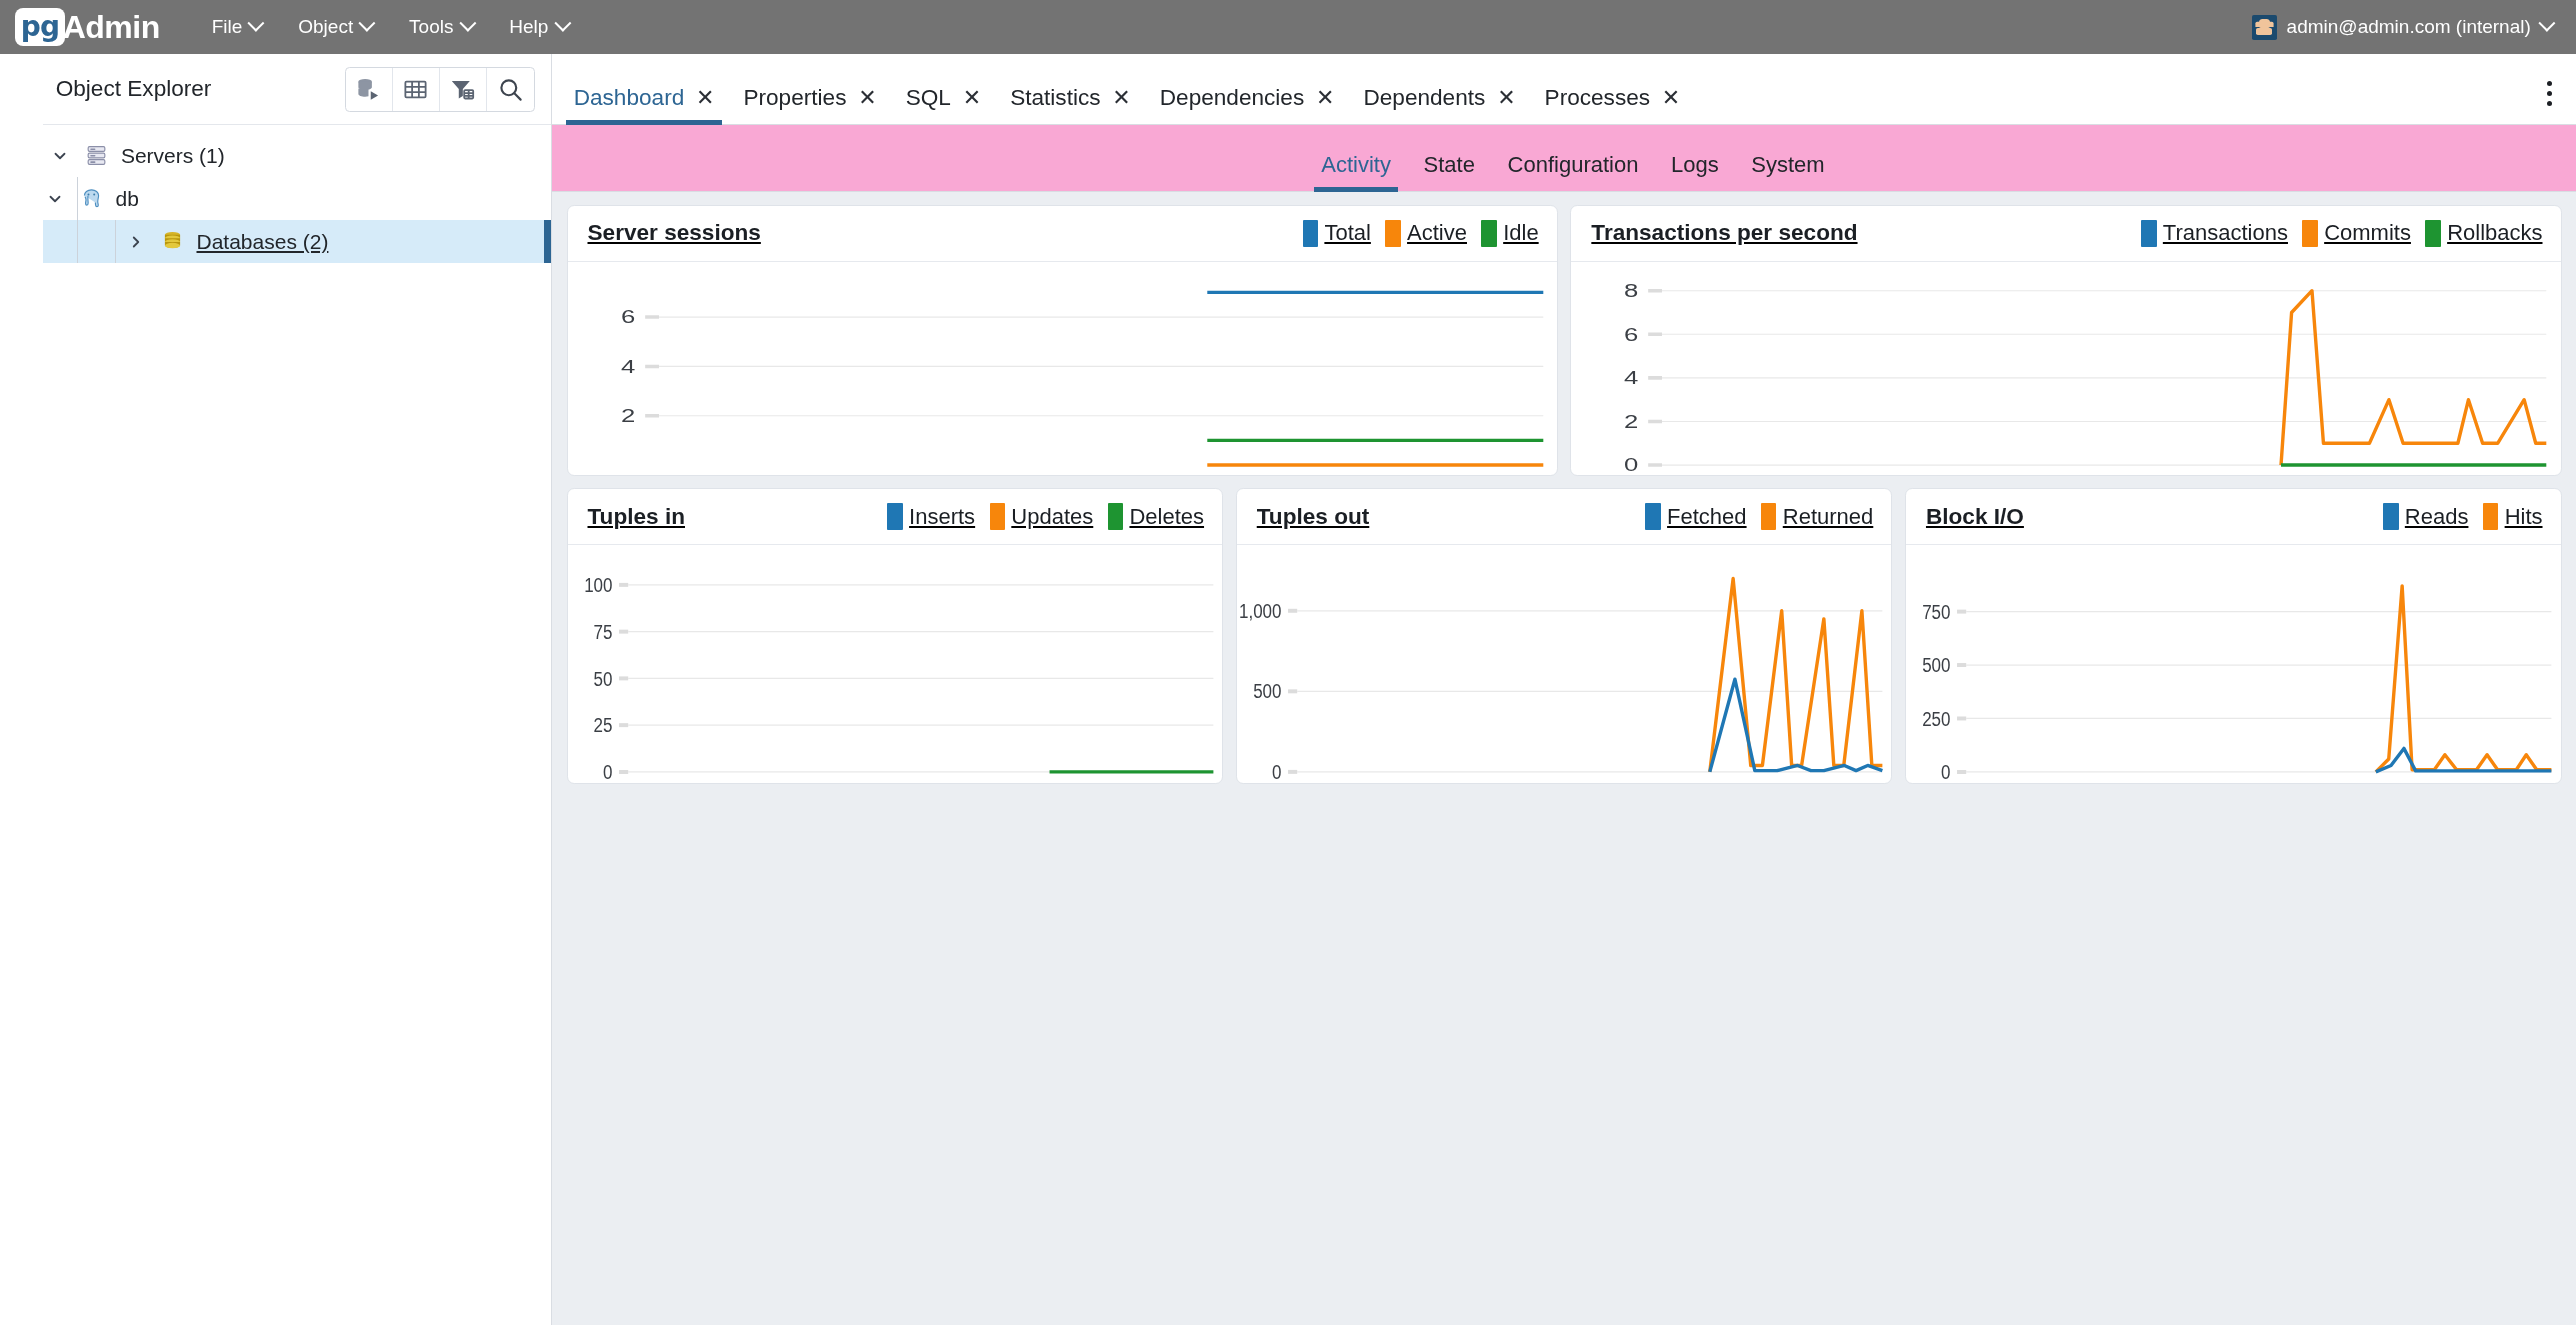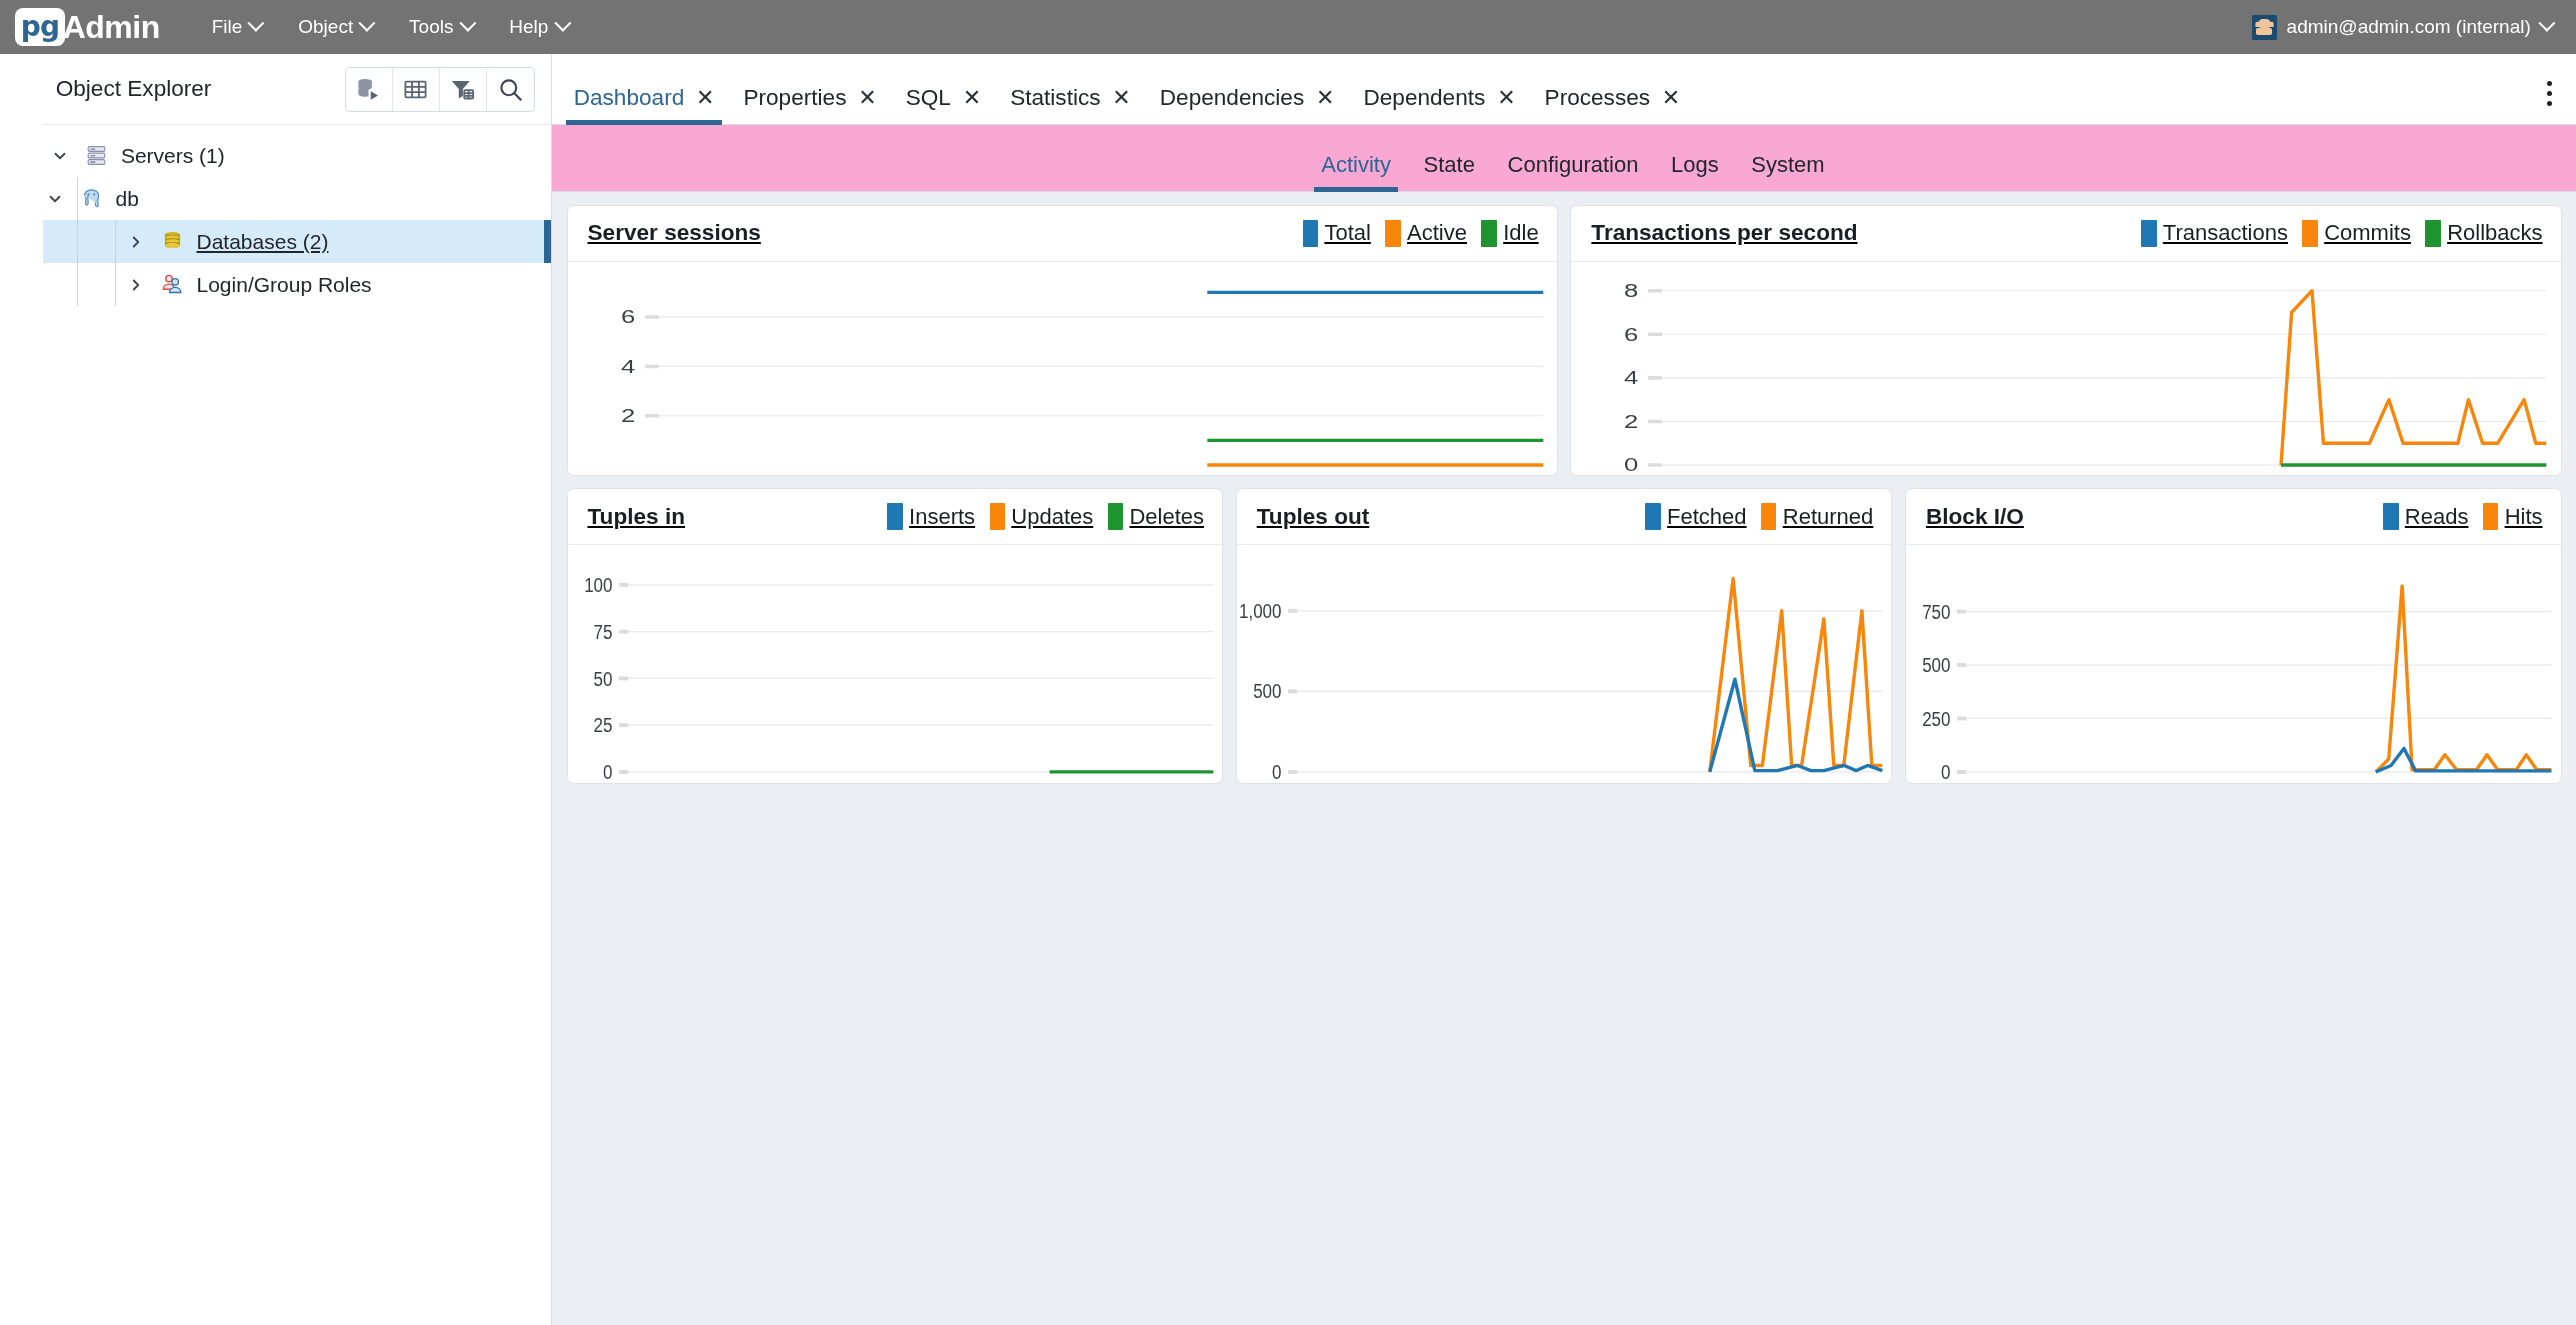--- a/index.html
+++ b/index.html
@@ -382,38 +382,20 @@
             <ellipse cx="12" cy="8.9" rx="7.3" ry="2.6" fill="#e3c83d"></ellipse>
             <path d="M4.7 8.9v3.2c0 1.45 3.27 2.6 7.3 2.6s7.3-1.15 7.3-2.6V8.9z" fill="#b8960f"></path>
             <ellipse cx="12" cy="12.4" rx="7.3" ry="2.6" fill="#e3c83d"></ellipse>
             <path d="M4.7 12.4v3.2c0 1.45 3.27 2.6 7.3 2.6s7.3-1.15 7.3-2.6v-3.2z" fill="#b8960f"></path>
             <ellipse cx="12" cy="15.9" rx="7.3" ry="2.6" fill="#e3c83d"></ellipse>
           </svg>
         </span>
         <span class="tlabel">Databases (2)</span>
       </div>
 
-      <div class="tree-row indent-2">
-        <span class="guide"></span>
-        <span class="guide2"></span>
-        <span class="chev">
-          <svg width="18" height="18" viewBox="0 0 24 24" fill="none" stroke="#3c4450" stroke-width="2.4" stroke-linecap="round" stroke-linejoin="round">
-              <polyline points="9 6 15 12 9 18"></polyline>
-            </svg>
-        </span>
-        <span class="tico">
-          <svg width="25" height="25" viewBox="0 0 24 24">
-            <circle cx="8.6" cy="6.3" r="3.1" fill="#fde3e3" stroke="#d94a4a" stroke-width="1.3"></circle>
-            <path d="M3.2 16.6c0-3 2.4-5 5.4-5s5.4 2 5.4 5z" fill="#fde3e3" stroke="#d94a4a" stroke-width="1.3"></path>
-            <circle cx="14.6" cy="9.4" r="3.1" fill="#d3e6f7" stroke="#2e74b5" stroke-width="1.3"></circle>
-            <path d="M9.2 19.7c0-3 2.4-5 5.4-5s5.4 2 5.4 5z" fill="#d3e6f7" stroke="#2e74b5" stroke-width="1.3"></path>
-          </svg>
-        </span>
-        <span class="tlabel">Login/Group Roles</span>
-      </div>
 
 
     </div>
   </div>
 
   <div class="content">
 
     <div class="tabbar">
       <div class="tab active">
         <span>Dashboard</span>

